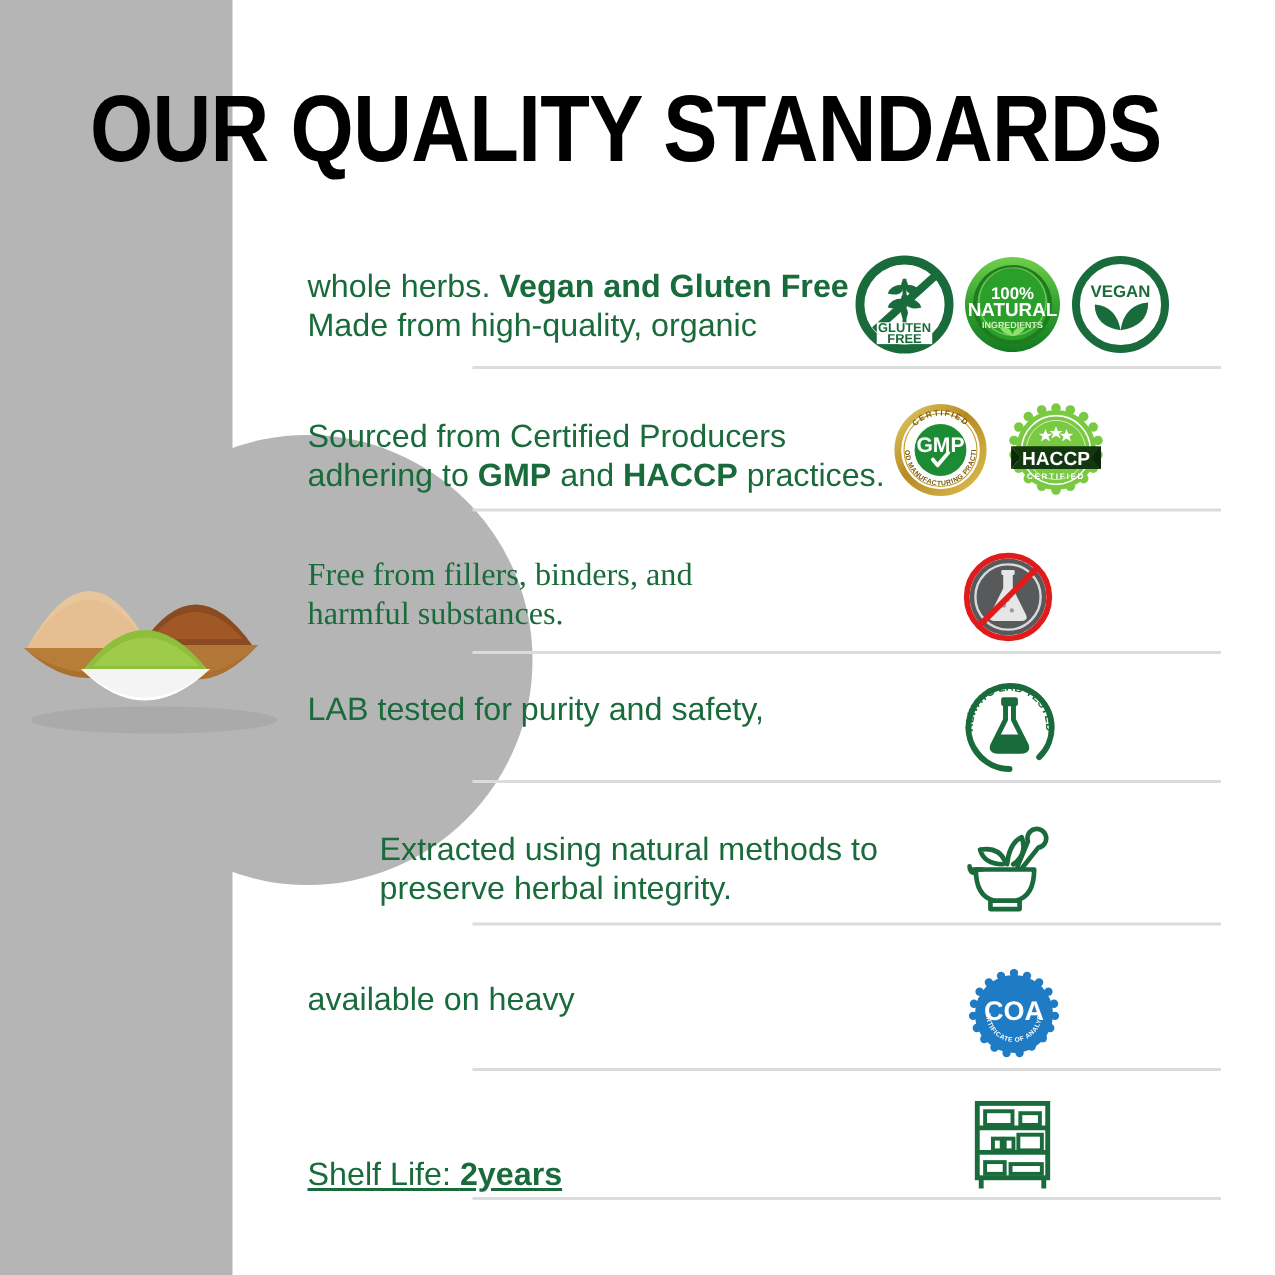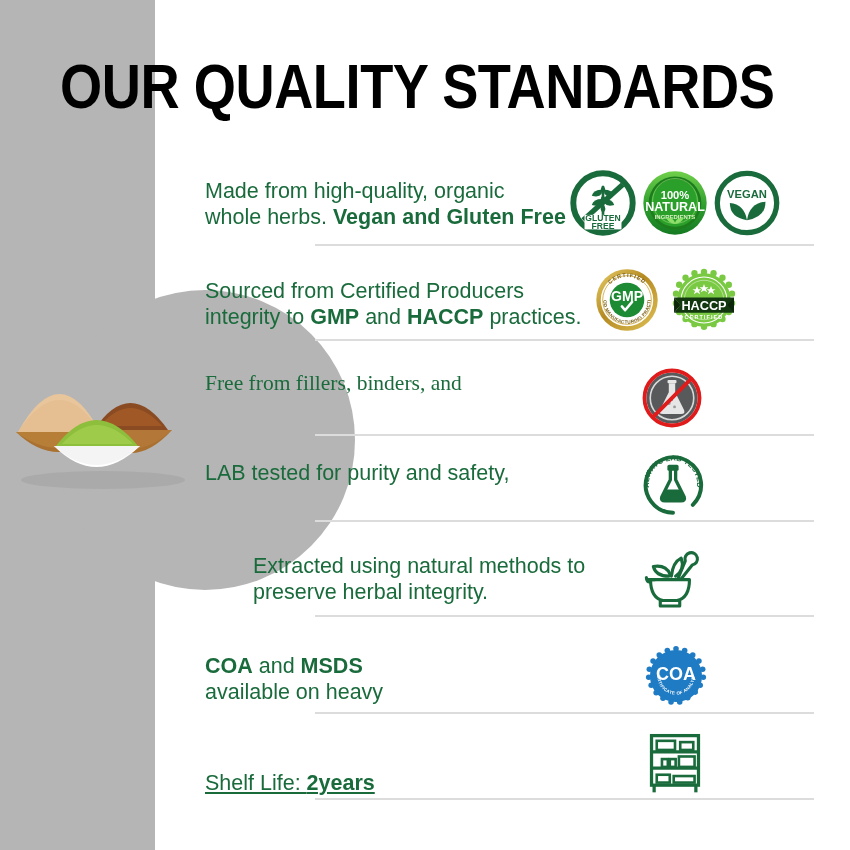--- a/index.html
+++ b/index.html
@@ -87,22 +87,22 @@
       <path d="M54 84 Q88 46 125 84 Z" fill="#a5cf4f" opacity="0.75"></path>
       <path d="M46 86 Q88 128 132 86 Z" fill="#ffffff"></path>
       <path d="M46 86 Q88 124 132 86 Z" fill="#f1f1f1" opacity="0.8"></path>
     </svg>
   </div>
 
   <div class="rows">
 
     <div class="row" style="top:170px;">
       <div class="row-text" style="top:8px;">
+        <div><span>whole herbs. </span><b>Vegan and Gluten Free</b></div>
         <div><span>Made from high-quality, organic</span></div>
-        <div><span>whole herbs. </span><b>Vegan and Gluten Free</b></div>
       </div>
       <div class="icons" style="left:415px;top:0px;">
 
         <svg width="66" height="66" viewBox="0 0 100 100">
           <circle cx="50" cy="50" r="45" fill="none" stroke="#1a6b3c" stroke-width="9"></circle>
           <g fill="#1a6b3c">
             <path d="M50 24 q-7 6 0 14 q7-8 0-14z"></path>
             <path d="M50 38 q-7 6 0 14 q7-8 0-14z"></path>
             <path d="M50 52 q-7 6 0 14 q7-8 0-14z"></path>
             <path d="M48 30 q-12 0-15 9 q11 3 15-3z"></path>
@@ -144,21 +144,21 @@
         </svg>
       </div>
       <div class="sep" style="top:74px;"></div>
 
     </div>
 
     <div class="row" style="top:268px;">
       <div class="row-text" style="top:10px;">
         <div><span>Sourced from Certified Producers</span></div>
         <div>
-          <span>integrity to </span><b>GMP</b><span> and </span><b>HACCP</b><span> practices.</span>
+          <span>adhering to </span><b>GMP</b><span> and </span><b>HACCP</b><span> practices.</span>
         </div>
       </div>
       <div class="icons" style="left:440px;top:0px;gap:10px;">
 
         <svg width="64" height="64" viewBox="0 0 100 100">
           <defs>
             <path id="gmptop" d="M50 50 m-36 0 a36 36 0 0 1 72 0" fill="none"></path>
             <path id="gmpbot" d="M50 50 m-37 0 a37 37 0 0 0 74 0" fill="none"></path>
             <linearGradient id="goldg" x1="0" y1="0" x2="1" y2="1">
               <stop offset="0%" stop-color="#e8cf6a"></stop>
@@ -218,20 +218,21 @@
           <text x="55" y="80" font-family="'Liberation Sans Narrow','Liberation Sans',sans-serif" font-size="8.5" font-weight="700" fill="#ffffff" letter-spacing="1.8" text-anchor="middle">CERTIFIED</text>
         </svg>
       </div>
       <div class="sep" style="top:71px;"></div>
 
     </div>
 
     <div class="row" style="top:362px;">
       <div class="row-text" style="top:8px;font-family:Liberation Serif, serif;">
         <div><span>Free from fillers, binders, and</span></div>
+        <div><span>harmful substances.</span></div>
       </div>
       <div class="icons" style="left:485px;top:4px;">
         <svg width="64" height="64" viewBox="0 0 100 100">
           <circle cx="50" cy="50" r="40" fill="#58595b"></circle>
           <circle cx="50" cy="50" r="34" fill="none" stroke="#d9d9d9" stroke-width="2.5"></circle>
           <g fill="#e6e6e6">
             <rect x="43" y="22" width="14" height="5" rx="1.5"></rect>
             <path d="M45 27 l0 14 l-14 28 q-2 6 5 6 l28 0 q7 0 5 -6 l-14 -28 l0 -14 z"></path>
           </g>
           <g fill="#9a9a9a">
@@ -288,21 +289,20 @@
             <path d="M52 42 q2 -20 14 -26 q6 16 -8 26"></path>
           </g>
         </svg>
       </div>
       <div class="sep" style="top:70px;"></div>
 
     </div>
 
     <div class="row" style="top:645px;">
       <div class="row-text" style="top:8px;">
-        <div><b>COA</b><span> and </span><b>MSDS</b></div>
         <div><span>available on heavy</span></div>
       </div>
       <div class="icons" style="left:490px;top:0px;">
         <svg width="62" height="62" viewBox="0 0 100 100">
           <defs>
             <path id="coaarc" d="M50 50 m-30 0 a30 30 0 0 0 60 0" fill="none"></path>
           </defs>
           <g fill="#1e7bc4">
             <circle cx="50" cy="50" r="42"></circle>
             <circle cx="50" cy="6" r="4.5"></circle>

